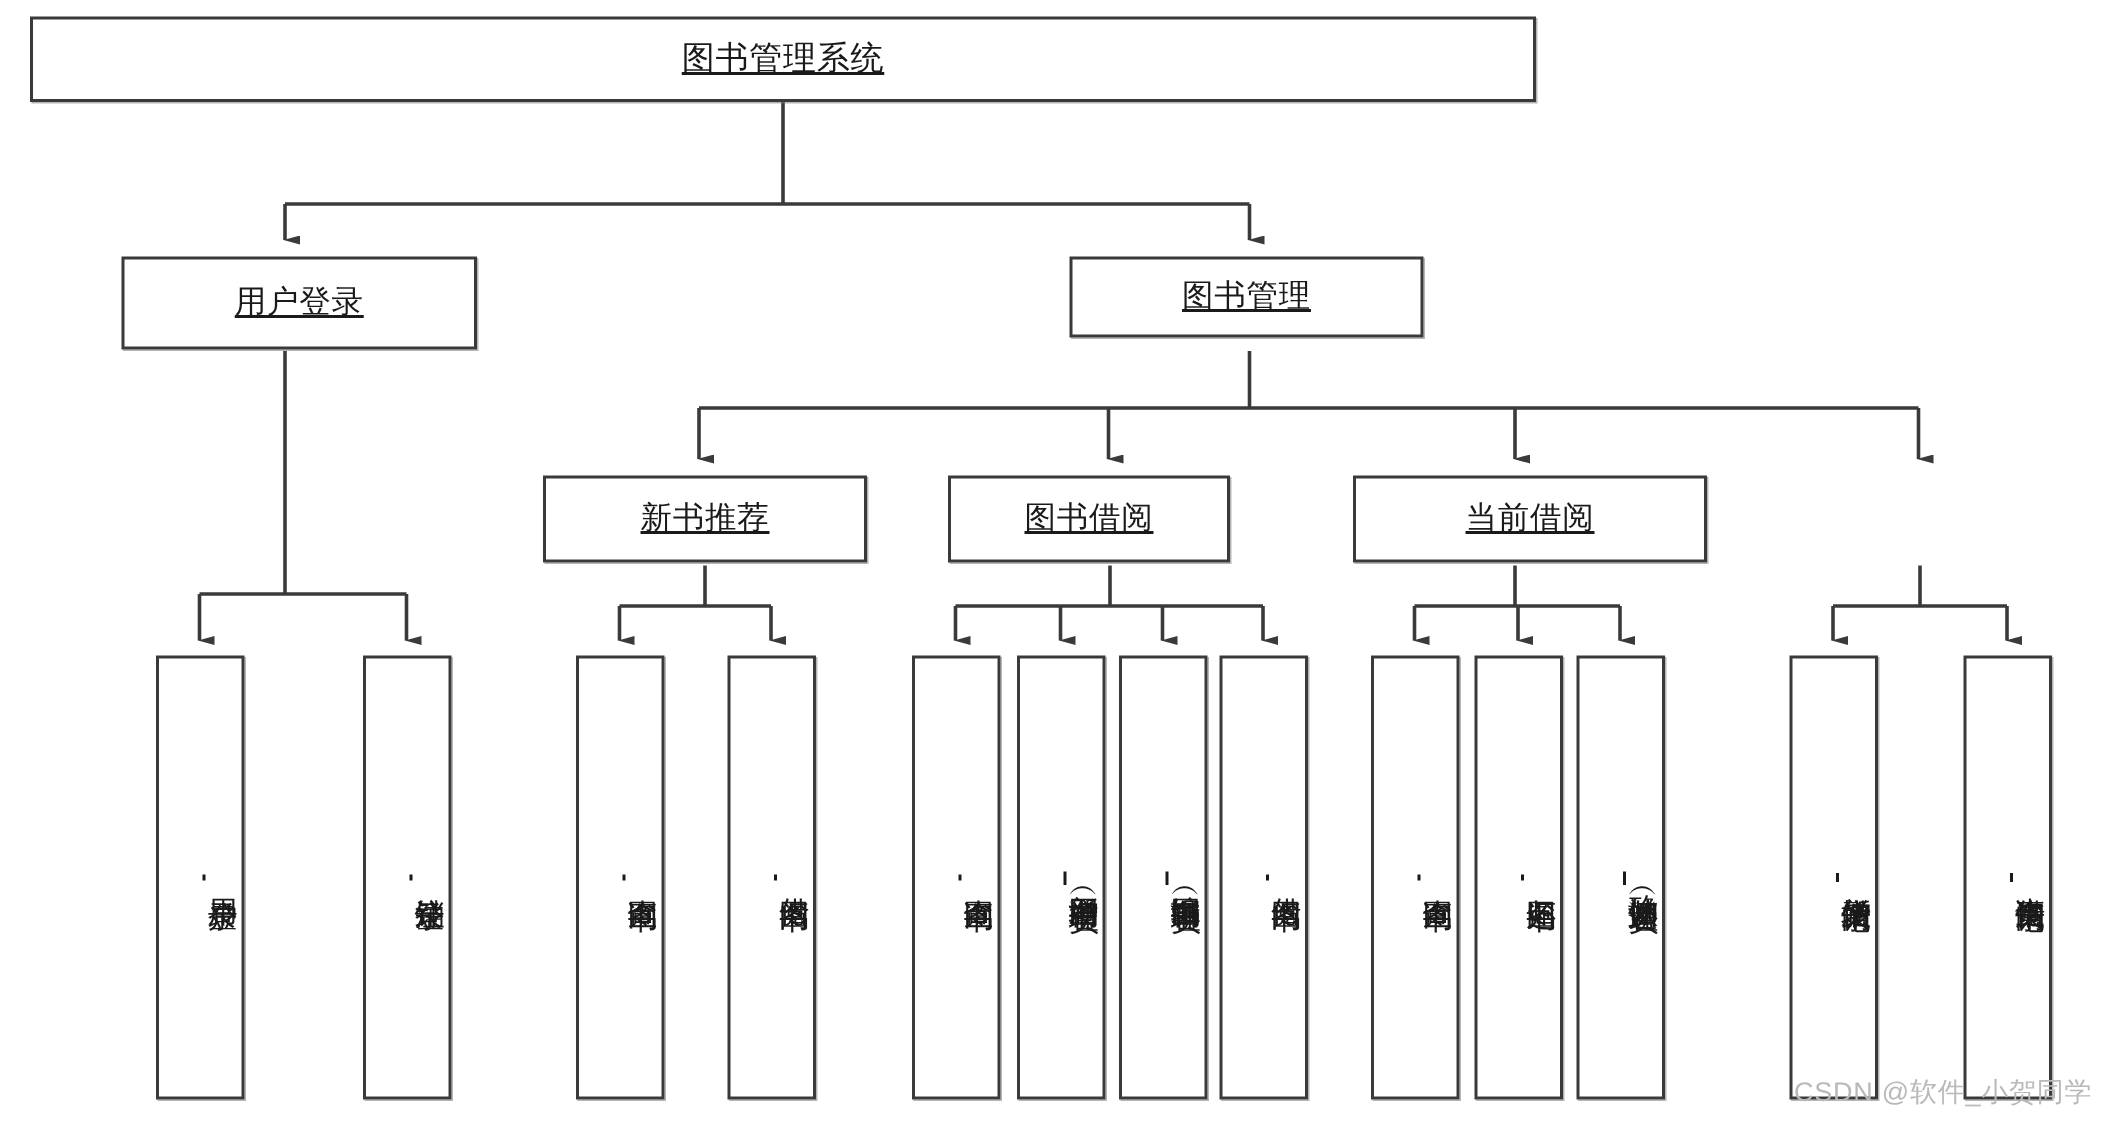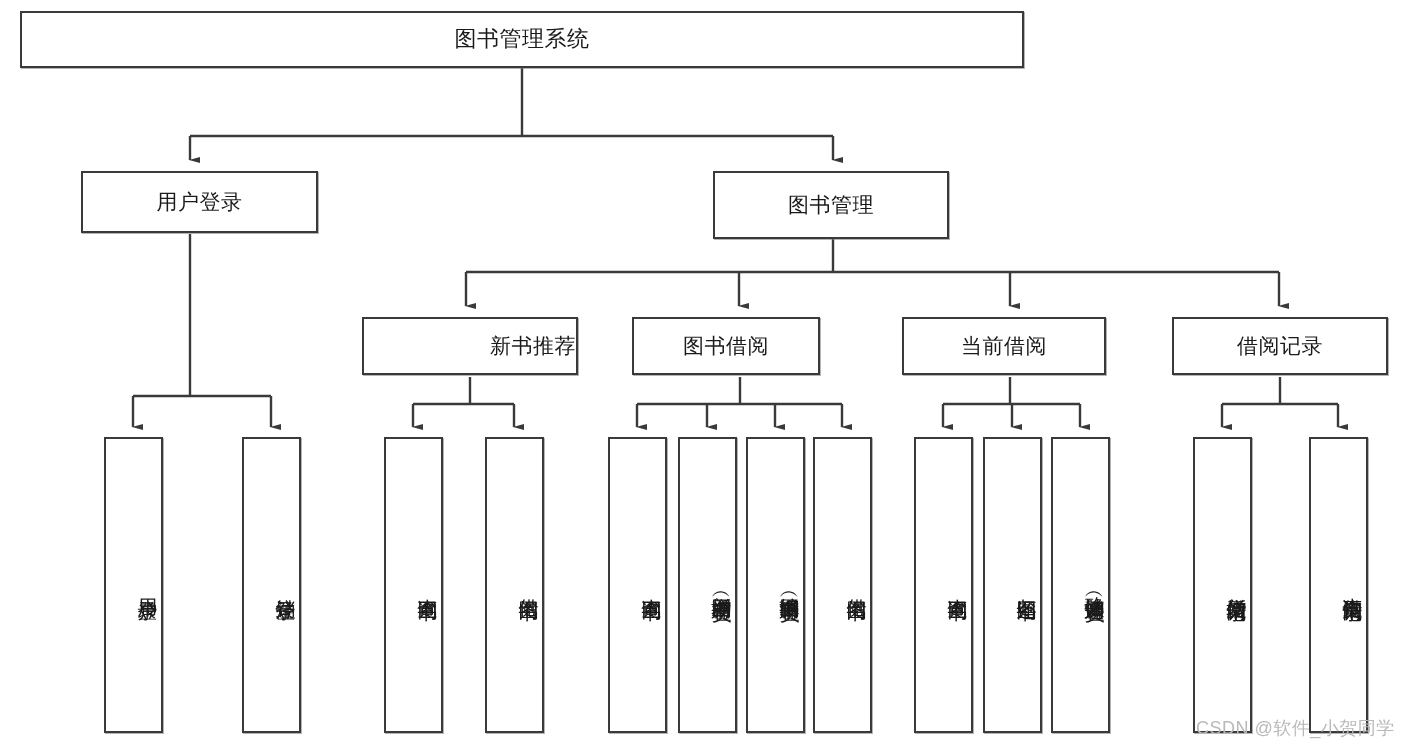--- a/index.html
+++ b/index.html
@@ -21,20 +21,21 @@
     position: absolute;
     box-sizing: border-box;
     border: 2px solid #3a3a3a;
     background: #ffffff;
     display: flex;
     align-items: center;
     justify-content: center;
     color: #1a1a1a;
     text-align: center;
     box-shadow: 1px 1px 0 0 rgba(120,120,120,0.55);
+    text-decoration: underline;
   }
   .node.horiz {
     font-size: 21px;
     letter-spacing: 0.5px;
     line-height: 1.2;
   }
   .node.root {
     font-size: 22px;
   }
   .node.vert {
@@ -121,35 +122,32 @@
     </g>
   </svg>
 
   <div class="node root horiz" style="left:20px; top:11px; width:1004px; height:57px;">
     <span>图书管理系统</span>
   </div>
 
   <div class="node horiz" style="left:81px; top:171px; width:237px; height:62px;">
     <span>用户登录</span>
   </div>
-  <div class="node horiz" style="left:713px; top:171px; width:236px; height:68px;">
+  <div class="node horiz" style="left:713px; top:171px; width:236px; height:54px;">
     <span>图书管理</span>
   </div>
 
-  <div class="node horiz" style="left:362px; top:317px; width:216px; height:58px;justify-content:flex-end;">
+  <div class="node horiz" style="left:362px; top:317px; width:216px; height:58px;">
     <span>新书推荐</span>
   </div>
   <div class="node horiz" style="left:632px; top:317px; width:188px; height:58px;">
     <span>图书借阅</span>
   </div>
-  <div class="node horiz" style="left:902px; top:317px; width:204px; height:58px;">
+  <div class="node horiz" style="left:902px; top:317px; width:236px; height:58px;">
     <span>当前借阅</span>
-  </div>
-  <div class="node horiz" style="left:1172px; top:317px; width:216px; height:58px;">
-    <span>借阅记录</span>
   </div>
 
   <div class="node vert" style="left:104px; top:437px; width:59px; height:296px;">
     <span>用户登录</span>
   </div>
   <div class="node vert" style="left:242px; top:437px; width:59px; height:296px;">
     <span>注销登录</span>
   </div>
 
   <div class="node vert" style="left:384px; top:437px; width:59px; height:296px;">

